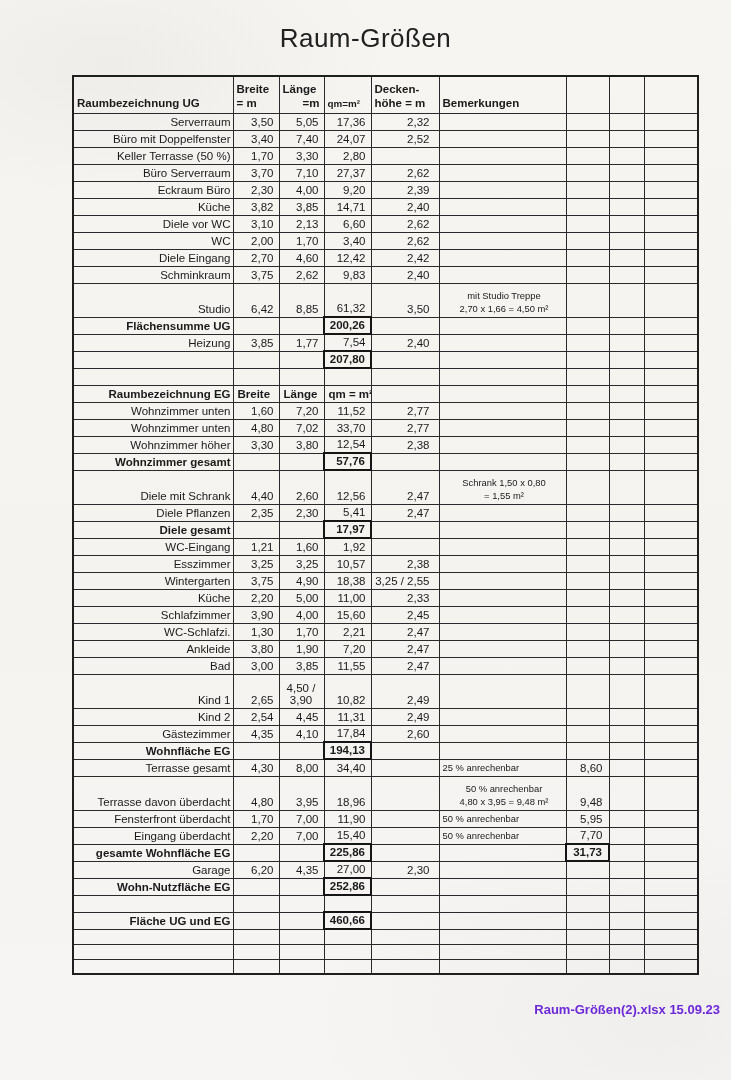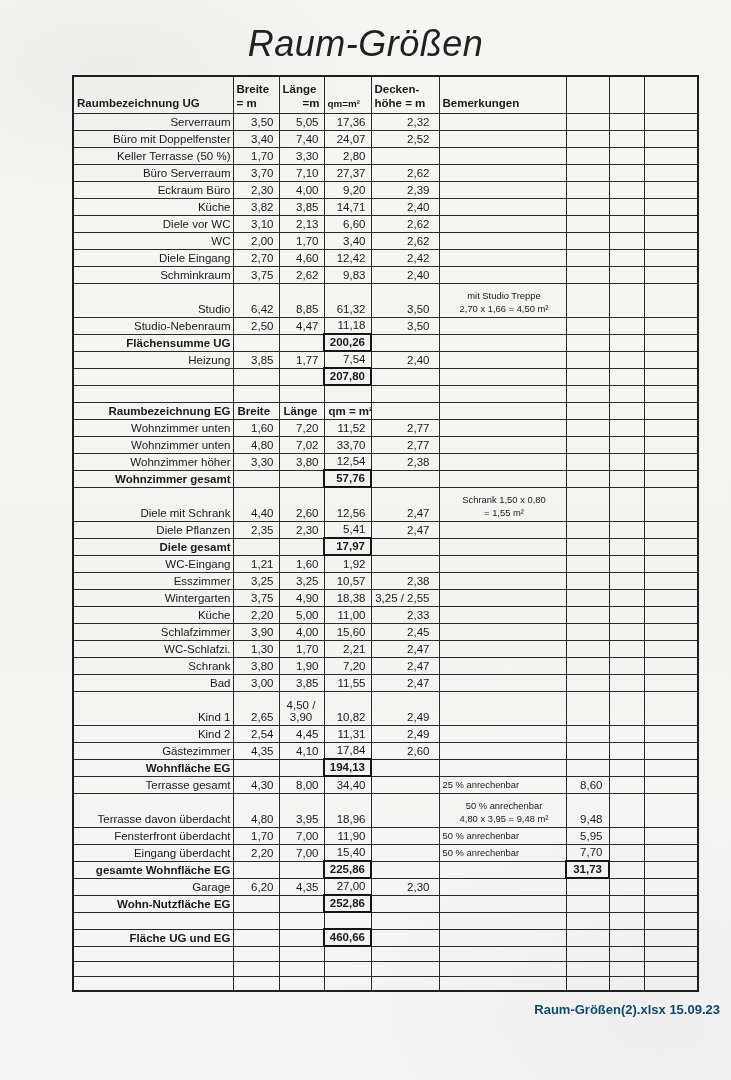--- a/index.html
+++ b/index.html
@@ -10,23 +10,22 @@
     font-family:"Liberation Sans","DejaVu Sans",sans-serif;
     color:#1a1a1a;
     background:
       radial-gradient(ellipse 400px 200px at 15% 6%, rgba(90,90,90,0.05), transparent 70%),
       radial-gradient(ellipse 500px 300px at 90% 95%, rgba(90,90,90,0.04), transparent 70%),
       linear-gradient(180deg, #f6f5f2 0%, #f4f3f0 55%, #f6f5f3 100%);
   }
   .title {
     position:absolute; top:23px; left:0; right:0;
     text-align:center;
-    font-size:36px; font-weight:400; color:#212121;
+    font-size:26px; font-weight:400; color:#212121;
     letter-spacing:0.5px;
-    font-style:italic;
   }
   .sheet { position:absolute; left:72px; top:75px; }
   table.grid {
     border-collapse:collapse;
     table-layout:fixed;
     width:625px;
     border:2.4px solid #1f1f1f;
   }
   .grid th, .grid td {
     border:1.5px solid #2a2a2a;
@@ -55,21 +54,21 @@
   td.c-note  { font-size:9.4px; line-height:1.35; padding-left:3px; padding-bottom:1px; }
   td.c-val   { text-align:right; padding-right:6px; }
   .b { font-weight:bold; }
   td.boxed { border:2.4px solid #151515; }
   td.stack div { text-align:center; padding-left:2px; }
   
   tr.eghdr td { font-weight:bold; }
   tr.eghdr td.c-num { text-align:left; padding-left:4px; }
   .footer {
     position:absolute; top:1002px; right:11px;
-    font-weight:bold; font-size:13px; color:#0c4a6e;
+    font-weight:bold; font-size:13px; color:#6d28d9;
   }
 </style>
 </head>
 <body>
 
 <div class="title">Raum-Größen</div>
 
 <div class="sheet">
   <table class="grid">
     <colgroup>
@@ -224,31 +223,20 @@
           <td class="c-hoehe">3,50</td>
           <td class="c-note stack">
             <div>mit Studio Treppe</div>
             <div>2,70 x 1,66 = 4,50 m²</div>
           </td>
           <td class="c-val"></td>
           <td class="c-x"></td>
           <td class="c-x"></td>
         </tr>
         <tr>
-          <td class="c-label">Studio-Nebenraum</td>
-          <td class="c-num">2,50</td>
-          <td class="c-num">4,47</td>
-          <td class="c-num">11,18</td>
-          <td class="c-hoehe">3,50</td>
-          <td class="c-note"></td>
-          <td class="c-val"></td>
-          <td class="c-x"></td>
-          <td class="c-x"></td>
-        </tr>
-        <tr>
           <td class="c-label b">Flächensumme UG</td>
           <td class="c-num"></td>
           <td class="c-num"></td>
           <td class="c-num b boxed">200,26</td>
           <td class="c-hoehe"></td>
           <td class="c-note"></td>
           <td class="c-val"></td>
           <td class="c-x"></td>
           <td class="c-x"></td>
         </tr>
@@ -436,21 +424,21 @@
           <td class="c-num">1,30</td>
           <td class="c-num">1,70</td>
           <td class="c-num">2,21</td>
           <td class="c-hoehe">2,47</td>
           <td class="c-note"></td>
           <td class="c-val"></td>
           <td class="c-x"></td>
           <td class="c-x"></td>
         </tr>
         <tr>
-          <td class="c-label">Schrank</td>
+          <td class="c-label">Ankleide</td>
           <td class="c-num">3,80</td>
           <td class="c-num">1,90</td>
           <td class="c-num">7,20</td>
           <td class="c-hoehe">2,47</td>
           <td class="c-note"></td>
           <td class="c-val"></td>
           <td class="c-x"></td>
           <td class="c-x"></td>
         </tr>
         <tr>

